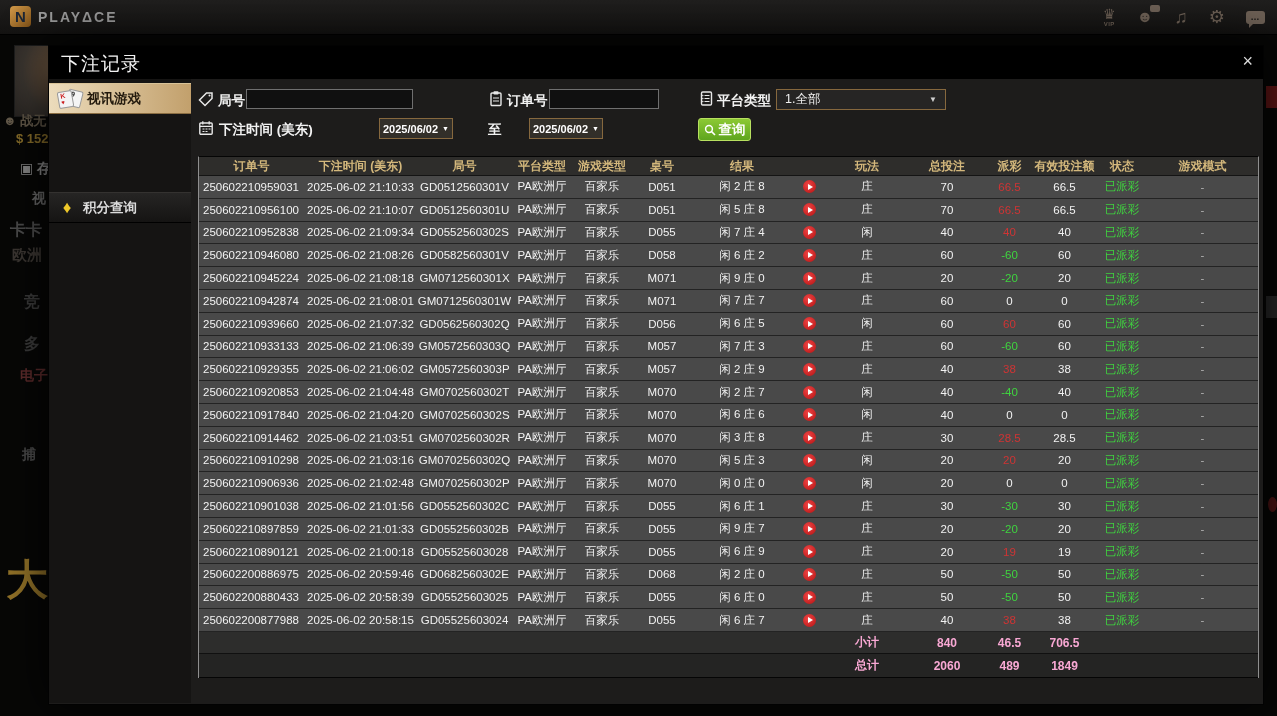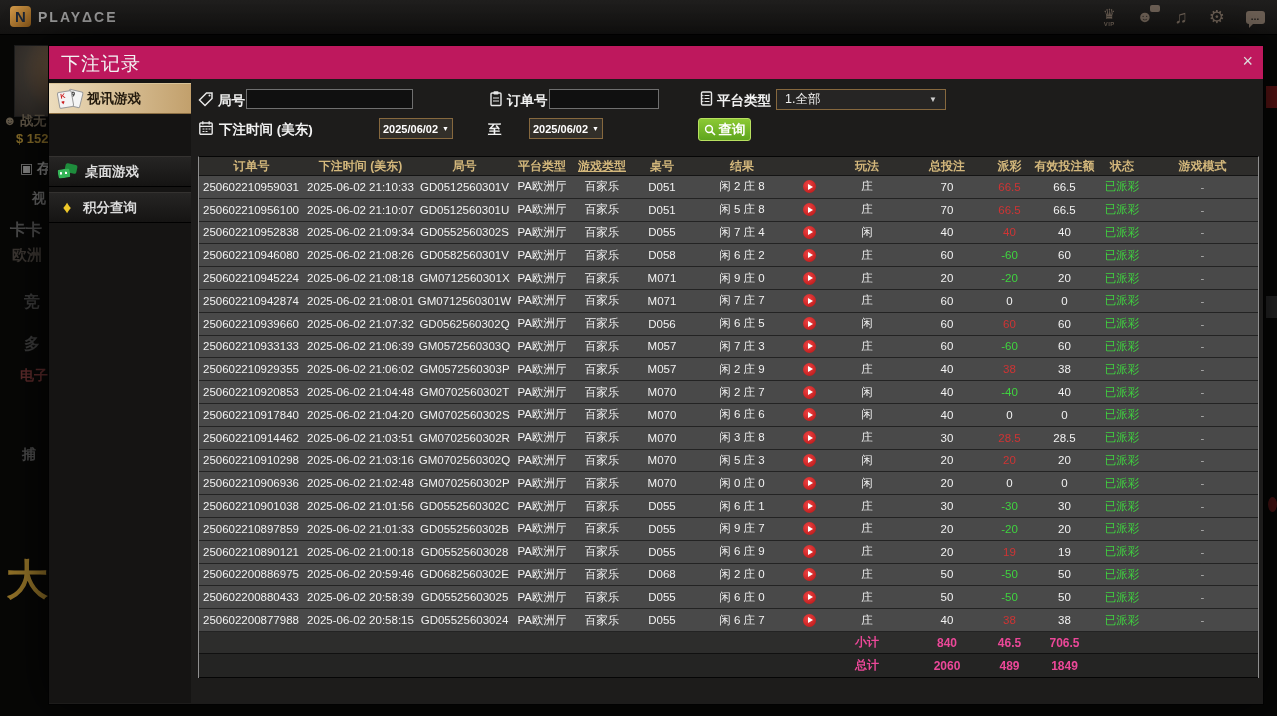--- a/index.html
+++ b/index.html
@@ -38,21 +38,21 @@
   .bstrip-box{border:1px solid #6a6a6a;padding:0 6px;font-size:11px;color:#a0a0a0}
   .bars-ico{display:inline-block;width:10px;height:9px;margin-right:3px;
             background:linear-gradient(90deg,#8f8f8f 2px,transparent 2px,transparent 4px,#8f8f8f 4px,#8f8f8f 6px,transparent 6px,transparent 8px,#8f8f8f 8px)}
   .coin-dot{display:inline-block;width:9px;height:9px;border-radius:50%;background:#caa43e;color:#5a3c00;
             font-size:7px;line-height:9px;text-align:center;margin-right:3px;vertical-align:1px}
   .sliver{z-index:1}
 
   
   .modal{left:48px;top:45px;width:1214px;height:658px;background:#1d1c1b;z-index:10;
          box-shadow:0 0 45px rgba(0,0,0,.85);border:1px solid #020202}
-  .titlebar{left:0;top:0;width:100%;height:33px;background:#be185d;border-bottom:1px solid #0c0c0c}
+  .titlebar{left:0;top:0;width:100%;height:33px;background:#000000;border-bottom:1px solid #0c0c0c}
   .title{left:12px;top:5px;font-size:19px;color:#f2f2f2;letter-spacing:1px}
   .close-x{right:10px;top:5px;font-size:18px;color:#dcdcdc;cursor:pointer;line-height:20px}
 
   
   .sidebar{left:0;top:33px;width:142px;height:624px;background:#151413}
   .side-item{position:absolute;left:0;width:142px;height:31px;display:flex;align-items:center;gap:7px;
              padding-left:9px;box-sizing:border-box;background:linear-gradient(#262524,#151413);
              border-top:1px solid #343230;border-bottom:1px solid #000;color:#dcdcdc;
              font-weight:bold;font-size:13.5px;cursor:pointer}
   .side-item.active{width:142px;background:linear-gradient(90deg,#ecdcbc,#c2a06c);color:#241b0e;
@@ -106,21 +106,21 @@
   .thead .cell{color:#d4b87c;font-weight:bold;font-size:12px}
   .tbody-row{height:21.8px;background:#494949;border-bottom:1px solid #232323;font-size:11.5px;color:#f2f2f2}
   .cell{display:flex;align-items:center;justify-content:center;overflow:hidden;white-space:nowrap;box-sizing:border-box}
   .cell.left{justify-content:flex-start;padding-left:4px}
   .pr{color:#cf3434}.pg{color:#3fd43f}.pw{color:#f2f2f2}
   .st-green{color:#3fd43f}
   .dash{color:#b0b0b0}
   .playbtn{width:13px;height:13px;border-radius:50%;background:radial-gradient(circle at 40% 35%,#ef4444,#b41212);
            display:flex;align-items:center;justify-content:center;cursor:pointer}
   .playbtn i{width:0;height:0;border-left:5px solid #fff;border-top:3px solid transparent;border-bottom:3px solid transparent;margin-left:1px}
-  .total-row{font-weight:bold;font-size:12px;color:#ec4899}
+  .total-row{font-weight:bold;font-size:12px;color:#f9a8d4}
   .sub{height:21.5px;background:#2d2d2c;border-bottom:1px solid #101010}
   .grand{height:22.5px;background:#242423;border-bottom:1px solid #050505}
 
   
   .pager{position:absolute;left:0;top:600px;width:1072px;height:25px;background:#1a1918}
   .pgtxt{position:absolute;top:5px;color:#e8e8e8;font-size:12.5px}
   .tri{width:0;height:0;display:inline-block}
   .tri.l{border-top:5px solid transparent;border-bottom:5px solid transparent;border-right:7px solid #4f4f4f}
   .tri.r{border-top:5px solid transparent;border-bottom:5px solid transparent;border-left:7px solid #cfcfcf}
   .pg-btn{position:absolute;top:7px;cursor:pointer;display:flex;gap:1px}
@@ -183,27 +183,20 @@
   </div>
 
   <div class="abs sidebar" id="sidebar">
       <div class="side-item active" style="top: 4px;">
         <span class="ic-cards">
           <i class="back">9</i>
           <i class="front">K<em>♥</em></i>
         </span>
         <span>视讯游戏</span>
       </div>
-      <div class="side-item" style="top: 77px;">
-        <span class="ic-tbl">
-          <i></i>
-          <i></i>
-        </span>
-        <span>桌面游戏</span>
-      </div>
       <div class="side-item" style="top: 113px;">
         <span class="ic-gem">♦</span>
         <span>积分查询</span>
       </div>
     </div>
 
   <div class="abs content">
 
     <svg class="fsvg" style="left:7px;top:12px" width="16" height="16" viewBox="0 0 16 16">
       <path d="M8.5 2h5.5v5.5L7 14.5 1.5 9z" fill="none" stroke="#e8e8e8" stroke-width="1.5"></path>
@@ -255,21 +248,21 @@
       </svg>
       <span>查询</span>
     </div>
 
     <div class="tbl">
       <div class="trow thead" id="thead">
           <div class="cell" style="width: 105px;">订单号</div>
           <div class="cell" style="width: 113px;">下注时间 (美东)</div>
           <div class="cell" style="width: 95px;">局号</div>
           <div class="cell" style="width: 60px;">平台类型</div>
-          <div class="cell" style="width: 60px; text-decoration: underline;">游戏类型</div>
+          <div class="cell" style="width: 60px;">游戏类型</div>
           <div class="cell" style="width: 60px;">桌号</div>
           <div class="cell" style="width: 100px;">结果</div>
           <div class="cell" style="width: 35px;"></div>
           <div class="cell" style="width: 80px;">玩法</div>
           <div class="cell" style="width: 80px;">总投注</div>
           <div class="cell" style="width: 45px;">派彩</div>
           <div class="cell" style="width: 65px;">有效投注额</div>
           <div class="cell" style="width: 50px;">状态</div>
           <div class="cell" style="width: 111px;">游戏模式</div>
         </div>

